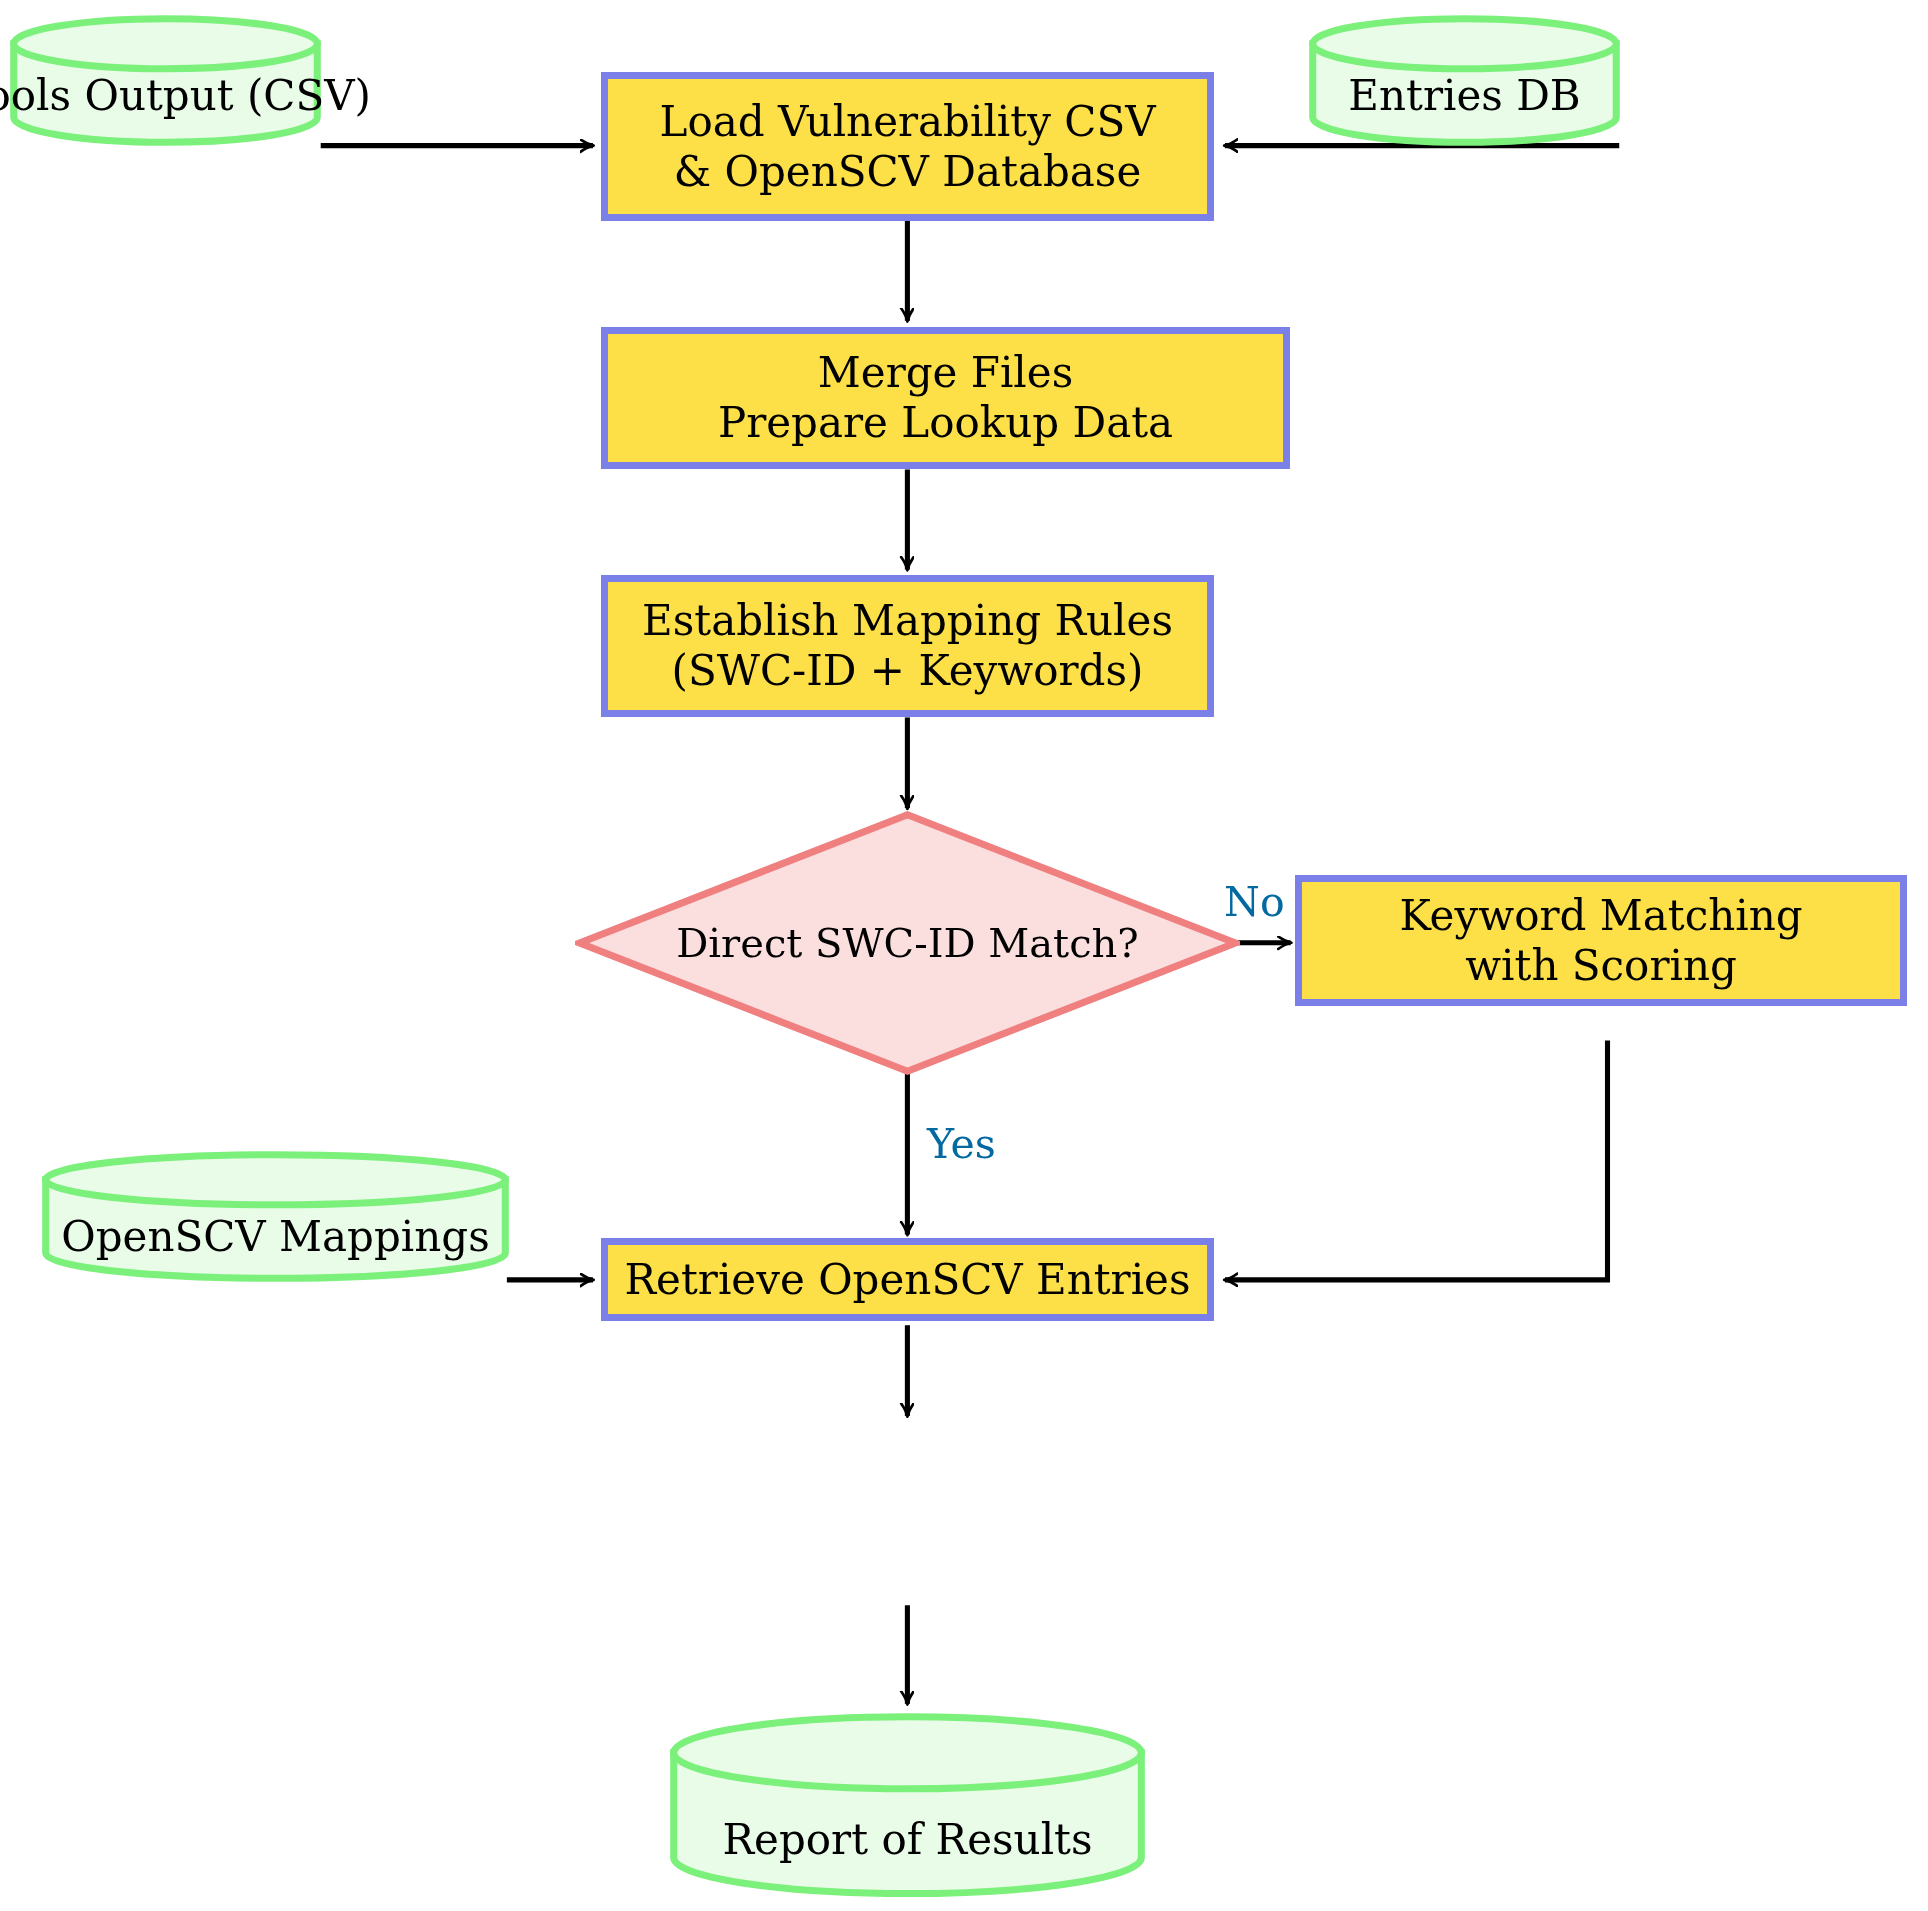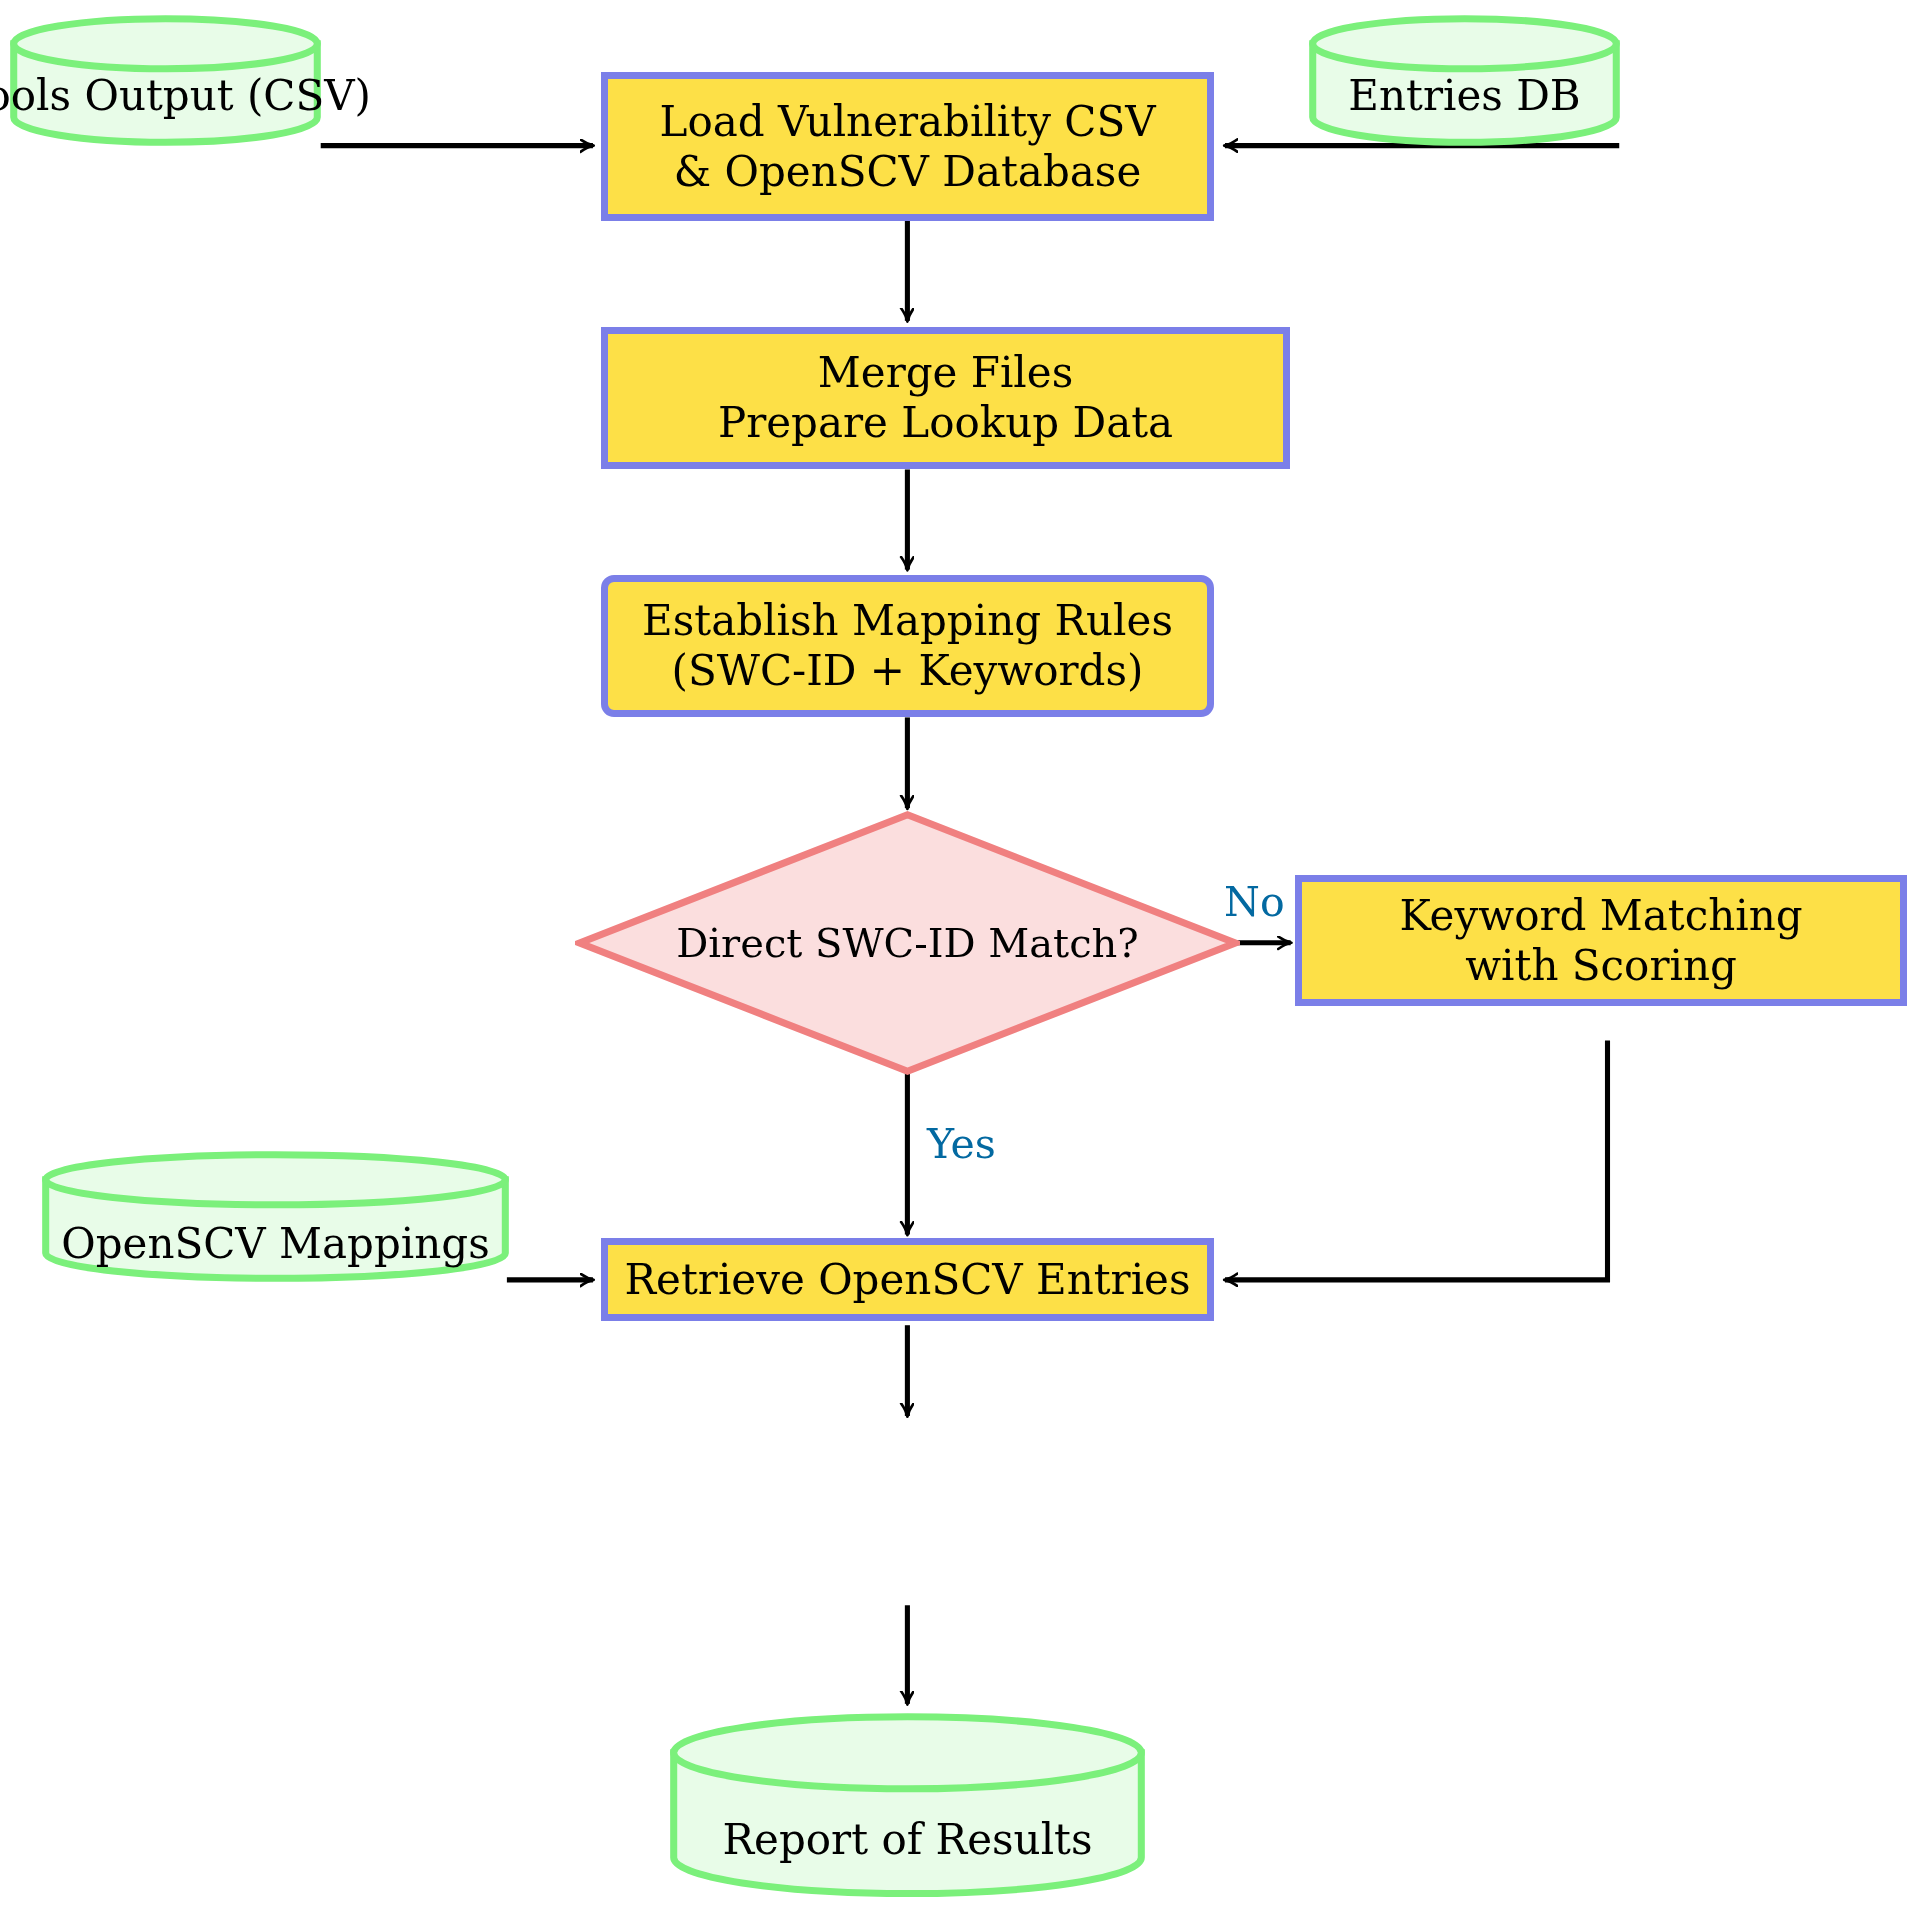--- a/index.html
+++ b/index.html
@@ -142,39 +142,39 @@
     </svg>
     <div class="clabel" style="margin-bottom:26.6px;">Entries DB</div>
   </div>
 
   <div class="proc" style="left:601px; top:72px; width:613px; height:149px;">Load Vulnerability CSV
 &amp; OpenSCV Database</div>
 
   <div class="proc" style="left:601px; top:327px; width:689px; height:142px;">Merge Files
 Prepare Lookup Data</div>
 
-  <div class="proc" style="left:601px; top:575px; width:613px; height:142px;border-radius:13px;">Establish Mapping Rules
+  <div class="proc" style="left:601px; top:575px; width:613px; height:142px;">Establish Mapping Rules
 (SWC-ID + Keywords)</div>
 
   <div class="decision" style="left:575px; top:810px; width:665px; height:266px;">
     <svg width="665" height="266" viewBox="0 0 850 340">
       <polygon points="425,6 844,170 425,334 6,170" fill="#FBDEDE" stroke="#F08080" stroke-width="9"></polygon>
     </svg>
     <div class="dlabel">Direct SWC-ID Match?</div>
   </div>
 
   <div class="proc" style="left:1295px; top:875px; width:612px; height:131px;">Keyword Matching
 with Scoring</div>
 
   <div class="cyl" style="left:41px; top:1150px; width:469px; height:133px;">
     <svg width="469" height="133" viewBox="0 0 600 170">
       <path d="M6,38 L6,132 A294,32 0 0 0 594,132 L594,38 Z" fill="#E8FCE8" stroke="#7BF07B" stroke-width="9"></path>
       <ellipse cx="300" cy="38" rx="294" ry="32" fill="#E8FCE8" stroke="#7BF07B" stroke-width="9"></ellipse>
     </svg>
-    <div class="clabel" style="margin-bottom:15px;">OpenSCV Mappings</div>
+    <div class="clabel" style="margin-bottom:22px;">OpenSCV Mappings</div>
   </div>
 
   <div class="proc" style="left:601px; top:1238px; width:613px; height:83px;">Retrieve OpenSCV Entries</div>
 
 
   <div class="cyl" style="left:669px; top:1712px; width:477px; height:188px;">
     <svg width="477" height="188" viewBox="0 0 610 240">
       <path d="M6,52 L6,186 A299,46 0 0 0 604,186 L604,52 Z" fill="#E8FCE8" stroke="#7BF07B" stroke-width="9"></path>
       <ellipse cx="305" cy="52" rx="299" ry="46" fill="#E8FCE8" stroke="#7BF07B" stroke-width="9"></ellipse>
     </svg>

